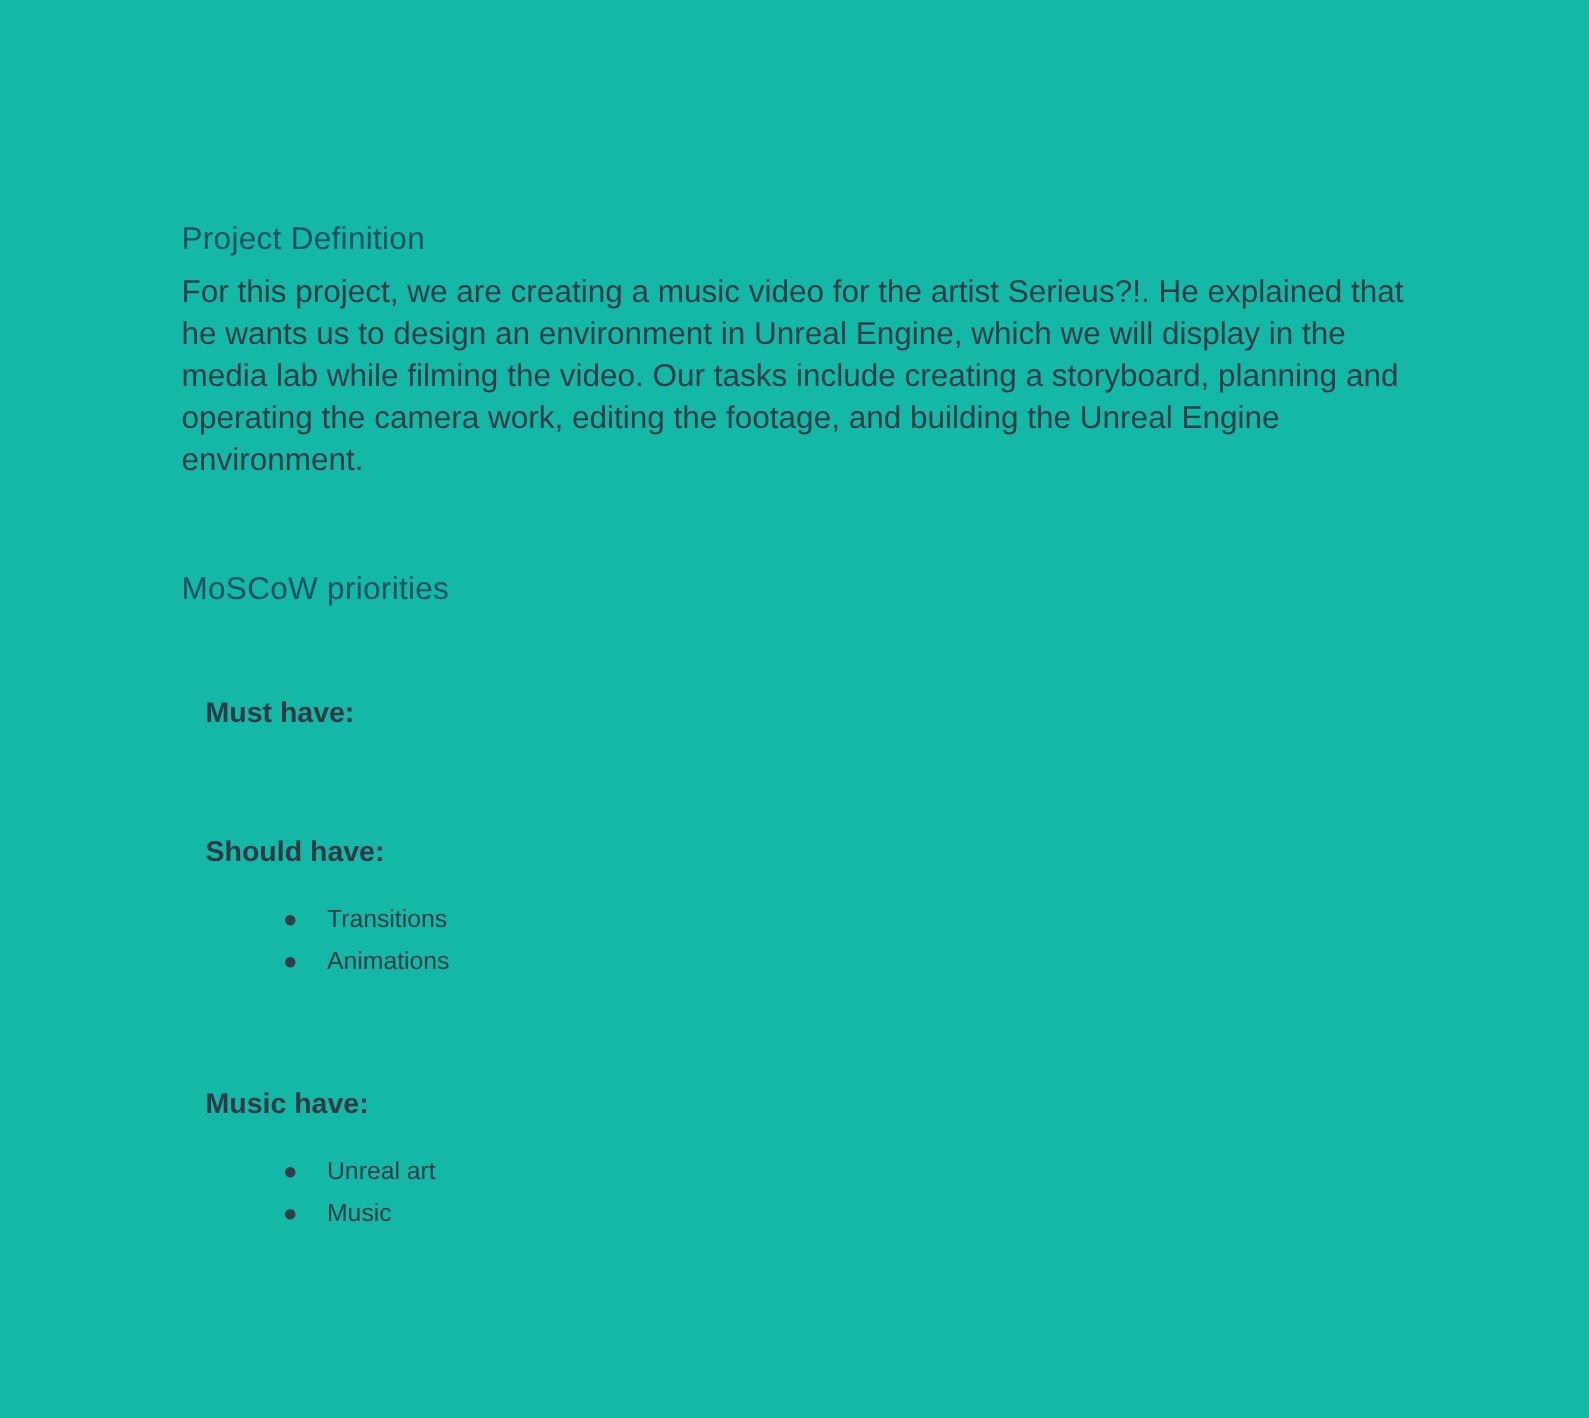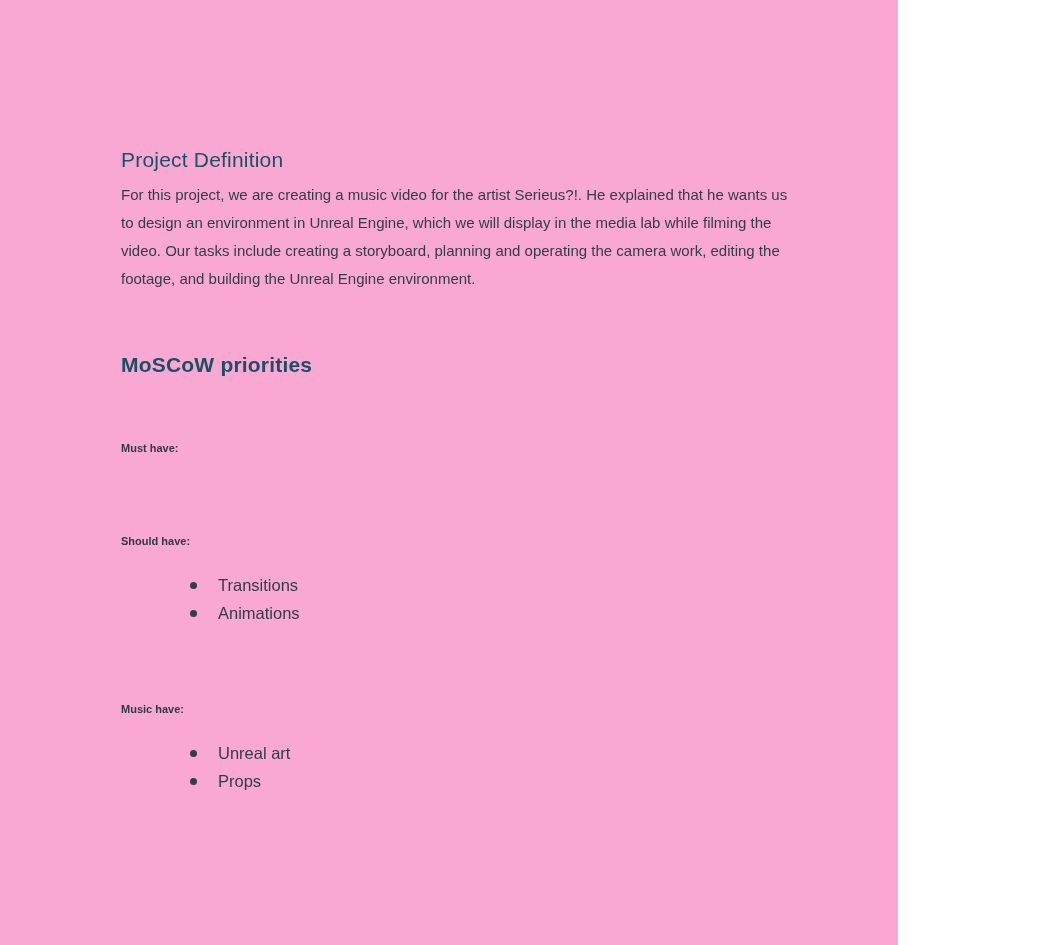--- a/index.html
+++ b/index.html
@@ -9,48 +9,47 @@
   }
   body {
     width: 1059px;
     height: 945px;
     overflow: hidden;
     font-family: "Liberation Sans", "DejaVu Sans", sans-serif;
     -webkit-font-smoothing: antialiased;
   }
   .page {
     box-sizing: border-box;
-    width: 898px;
+    width: 1059px;
     min-height: 945px;
     padding: 147px 108px 20px 121px;
-    background: #f9a8d4;
+    background: #14b8a6;
   }
   h1.doc-heading {
     margin: 0;
     font-size: 21px;
     line-height: 25px;
     font-weight: 400;
     color: #1a5064;
     letter-spacing: 0.2px;
   }
   h1.doc-heading.moscow {
     margin-top: 59px;
-    font-weight: bold;
   }
   p.doc-paragraph {
     margin: 9px 0 0 0;
-    font-size: 15px;
+    font-size: 21px;
     line-height: 28px;
     font-weight: 400;
     color: #333d47;
     max-width: 830px;
   }
   h2.group-label {
-    margin: 0;
-    font-size: 11px;
+    margin: 16px;
+    font-size: 19px;
     line-height: 22px;
     font-weight: 700;
     color: #2f3a45;
   }
   h2.group-label.gap-large {
     margin-top: 71px;
   }
   h2.group-label.gap-first {
     margin-top: 60px;
   }
@@ -91,16 +90,16 @@
 
   <h2 class="group-label gap-large">Should have:</h2>
   <ul class="doc-list">
     <li>Transitions</li>
     <li>Animations</li>
   </ul>
 
   <h2 class="group-label gap-large">Music have:</h2>
   <ul class="doc-list">
     <li>Unreal art</li>
-    <li>Props</li>
+    <li>Music</li>
   </ul>
 
 </div>
 
 </body></html>

